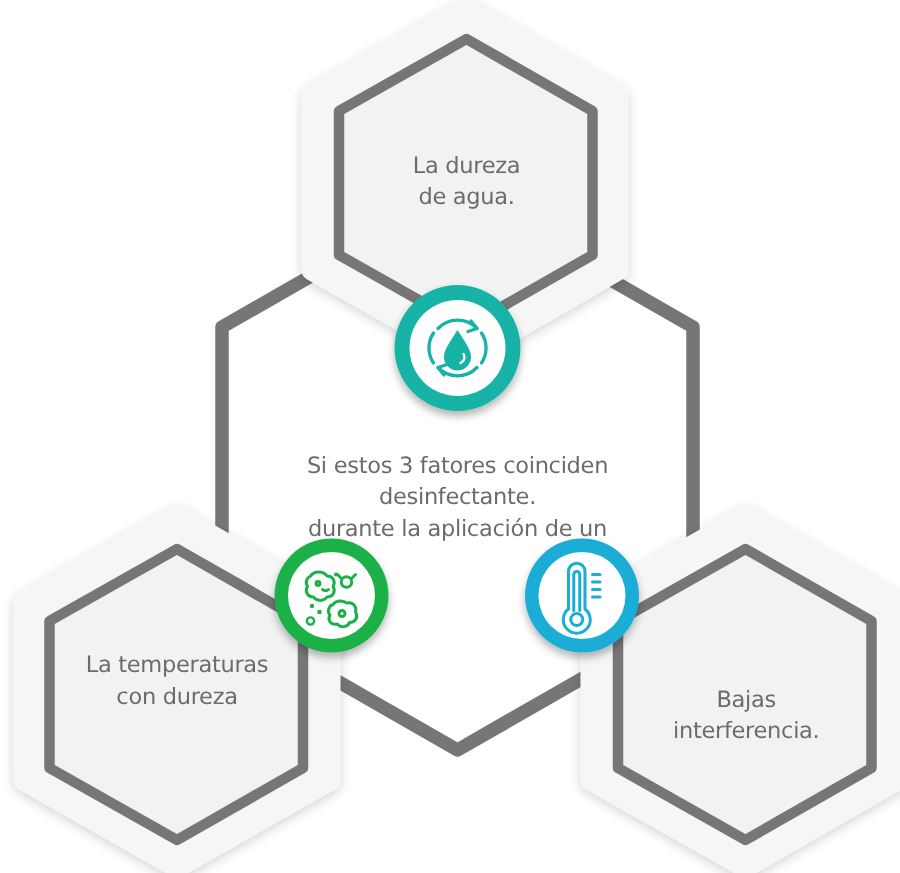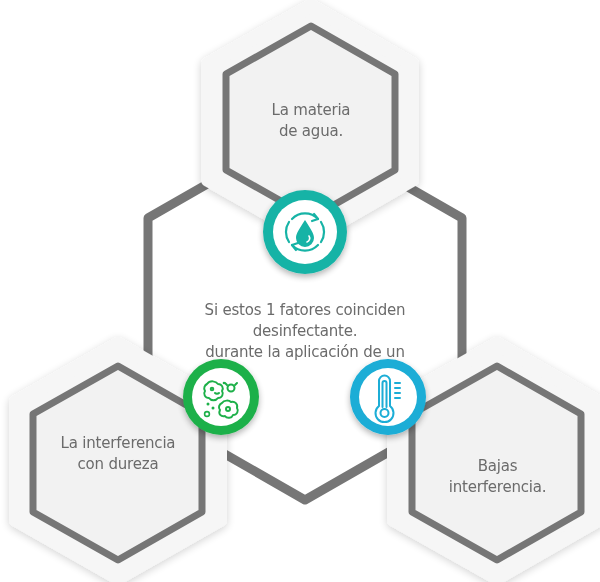--- a/index.html
+++ b/index.html
@@ -99,31 +99,31 @@
     <g fill="none" stroke="#1aadd6" stroke-width="2" stroke-linecap="round" stroke-linejoin="round">
       <path d="M379 406 L379 381 A5.5 5.5 0 0 1 390 381 L390 406 A9 9 0 1 1 379 406 Z"></path>
       <path d="M382.5 407 L382.5 383 A2 2 0 0 1 386.5 383 L386.5 407"></path>
       <circle cx="384.5" cy="413" r="4"></circle>
       <path d="M395 383 L400 383 M395 388 L400 388 M395 393 L400 393 M395 398 L400 398"></path>
     </g>
   </g>
 </svg>
 
 <div class="label" style="left:236px; top:100px; width:150px;">
-  <span>La materia</span>
+  <span>La dureza</span>
   <span>de agua.</span>
 </div>
 
 <div class="label" style="left:175px; top:300px; width:260px;">
-  <span>Si estos 1 fatores coinciden</span>
+  <span>Si estos 3 fatores coinciden</span>
   <span>desinfectante.</span>
   <span>durante la aplicación de un</span>
 </div>
 
 <div class="label" style="left:38px; top:433px; width:160px;">
-  <span>La interferencia</span>
+  <span>La temperaturas</span>
   <span>con dureza</span>
 </div>
 
 <div class="label" style="left:420px; top:440px; width:155px;margin-top:16px;">
   <span>Bajas</span>
   <span>interferencia.</span>
 </div>
 
 </body></html>

